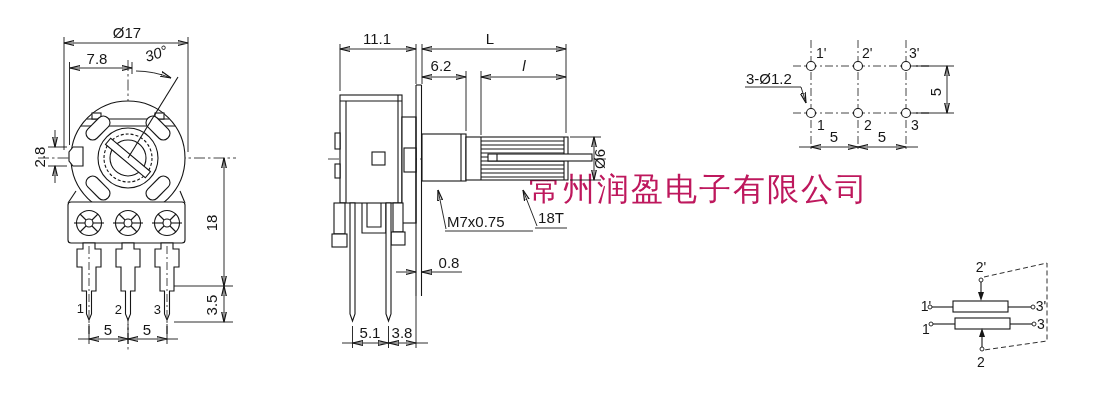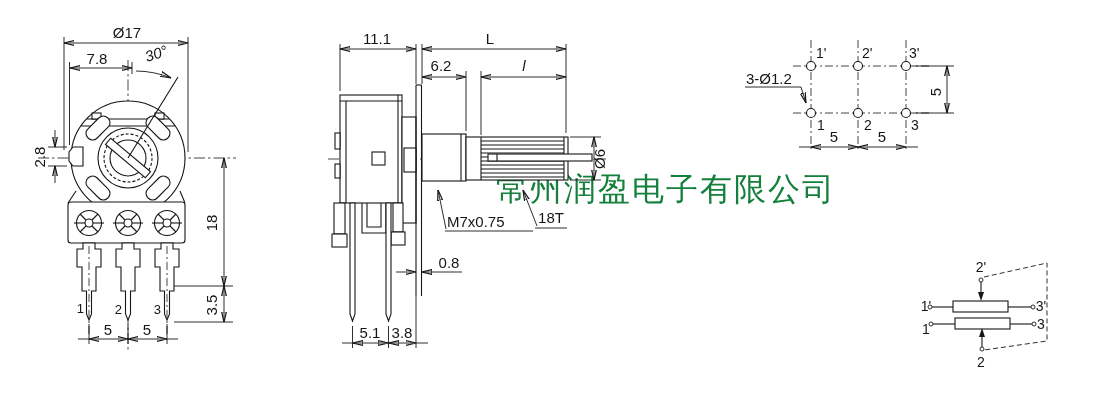--- a/index.html
+++ b/index.html
@@ -1,19 +1,19 @@
 <!DOCTYPE html>
 <html><head>
 <meta charset="utf-8">
 <style>
   html,body{margin:0;padding:0;background:#fff;}
   #sheet{position:relative;width:1100px;height:400px;background:#ffffff;overflow:hidden;
          font-family:"Liberation Sans",sans-serif;}
-  .wm{position:absolute;left:496px;top:168px;font-size:32px;letter-spacing:2px;
-      color:#15803d;font-family:"DejaVu Sans",sans-serif;white-space:nowrap;user-select:none;}
+  .wm{position:absolute;left:529px;top:168px;font-size:32px;letter-spacing:2px;
+      color:#be185d;font-family:"DejaVu Sans",sans-serif;white-space:nowrap;user-select:none;}
   svg{position:absolute;left:0;top:0;}
   svg line,svg path,svg rect,svg circle,svg polyline{stroke:#161616;stroke-width:1.1;fill:none;}
   svg .dim{stroke-width:0.9;}
   svg .cl{stroke-width:0.8;stroke-dasharray:11 3 2.5 3;}
   svg .cl2{stroke-width:0.8;stroke-dasharray:8 3 2 3;}
   svg .kn{stroke-dasharray:3 2;}
   svg .gang{stroke-width:0.9;stroke-dasharray:5 3;}
   svg .wf{fill:#ffffff;}
   svg .bf{fill:#161616;stroke:none;}
   svg text{fill:#161616;stroke:none;font-family:"Liberation Sans",sans-serif;font-size:15px;}

